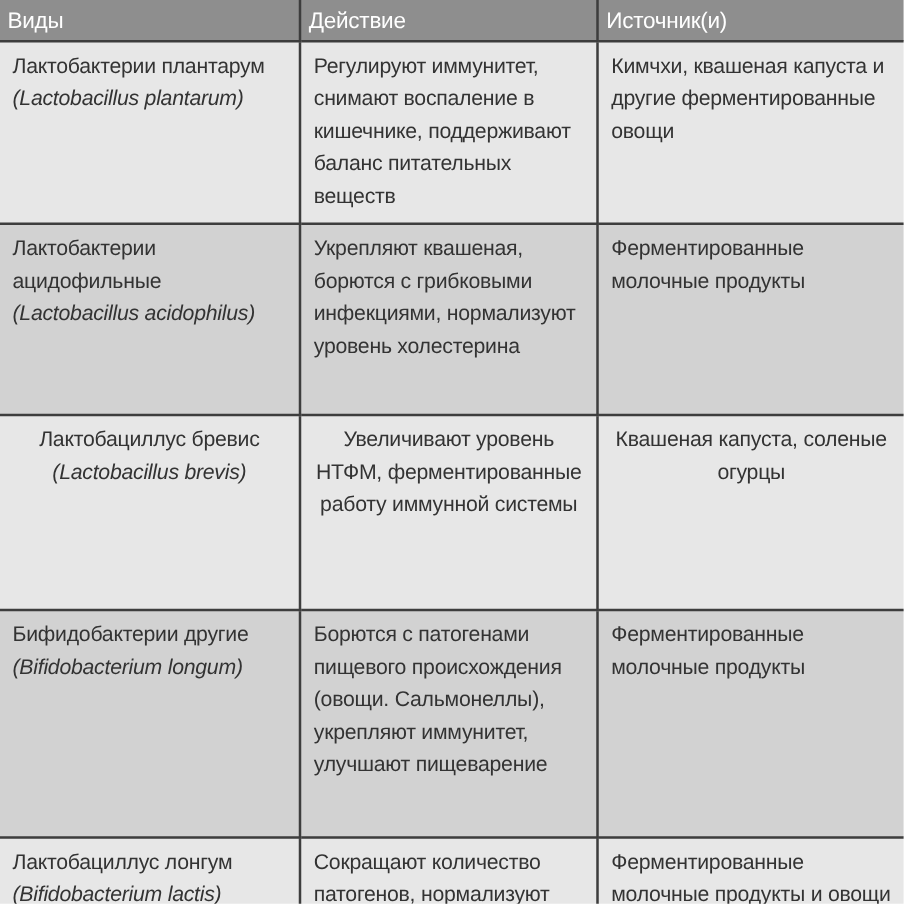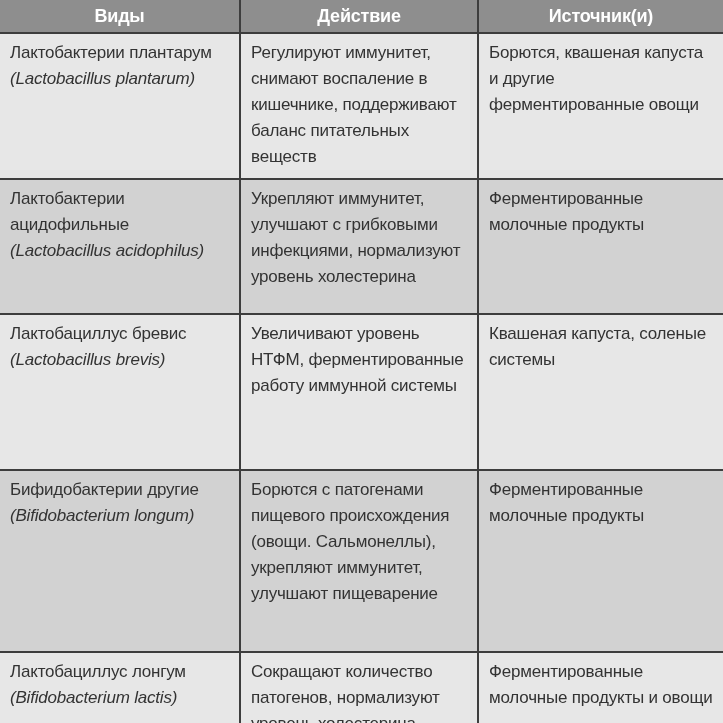--- a/index.html
+++ b/index.html
@@ -29,43 +29,43 @@
     font-size: 17px;
     line-height: 26px;
     letter-spacing: -0.2px;
   }
   col.c1 { width: 240px; }
   col.c2 { width: 238px; }
   col.c3 { width: 245px; }
   thead th {
     background: var(--header-bg, #8e8e8e);
     color: var(--header-text, #fff);
-    font-weight: bold;
+    font-weight: normal;
     font-size: 18px;
     height: 33px;
-    text-align: center;
+    text-align: left;
     vertical-align: middle;
     border-right: 2px solid var(--border, #3d3d3d);
     border-bottom: 2px solid var(--border, #3d3d3d);
     padding: 2px 6px;
   }
   thead th:last-child { border-right: none; }
   tbody td {
     vertical-align: top;
     padding: 6px 10px 8px 10px;
     border-right: 2px solid var(--border, #3d3d3d);
     border-bottom: 2px solid var(--border, #3d3d3d);
   }
   tbody td:last-child { border-right: none; }
   tbody tr:last-child td { border-bottom: 2px solid var(--border, #3d3d3d); }
   tr.stripe-light td { background: var(--row-light, #e7e7e7); }
   tr.stripe-dark td { background: var(--row-dark, #d2d2d2); }
   tr.r1 { height: 130px; }
-  tr.r2 { height: 135px; padding-left: 25px; }
-  tr.r3 { height: 156px; }
+  tr.r2 { height: 153px; padding-left: 25px; }
+  tr.r3 { height: 156px; text-align: center; }
   tr.r4 { height: 182px; }
   tr.r5 { height: 111px; }
   .latin { font-style: italic; }
 </style>
 </head>
 <body>
 
 <div class="table-wrap">
   <table class="probiotics">
     <colgroup>
@@ -80,37 +80,37 @@
         <th>Источник(и)</th>
       </tr>
     </thead>
     <tbody>
       <tr class="r1 stripe-light">
         <td>
           <span>Лактобактерии плантарум</span>
           <span class="latin">(Lactobacillus plantarum)</span>
         </td>
         <td>Регулируют иммунитет, снимают воспаление в кишечнике, поддерживают баланс питательных веществ</td>
-        <td>Борются, квашеная капуста и другие ферментированные овощи</td>
+        <td>Кимчхи, квашеная капуста и другие ферментированные овощи</td>
       </tr>
       <tr class="r2 stripe-dark">
         <td>
           <span>Лактобактерии ацидофильные</span>
           <span class="latin">(Lactobacillus acidophilus)</span>
         </td>
-        <td>Укрепляют иммунитет, улучшают с грибковыми инфекциями, нормализуют уровень холестерина</td>
+        <td>Укрепляют квашеная, борются с грибковыми инфекциями, нормализуют уровень холестерина</td>
         <td>Ферментированные молочные продукты</td>
       </tr>
       <tr class="r3 stripe-light">
         <td>
           <span>Лактобациллус бревис</span>
           <span class="latin">(Lactobacillus brevis)</span>
         </td>
         <td>Увеличивают уровень НТФМ, ферментированные работу иммунной системы</td>
-        <td>Квашеная капуста, соленые системы</td>
+        <td>Квашеная капуста, соленые огурцы</td>
       </tr>
       <tr class="r4 stripe-dark">
         <td>
           <span>Бифидобактерии другие</span>
           <span class="latin">(Bifidobacterium longum)</span>
         </td>
         <td>Борются с патогенами пищевого происхождения (овощи. Сальмонеллы), укрепляют иммунитет, улучшают пищеварение</td>
         <td>Ферментированные молочные продукты</td>
       </tr>
       <tr class="r5 stripe-light">

